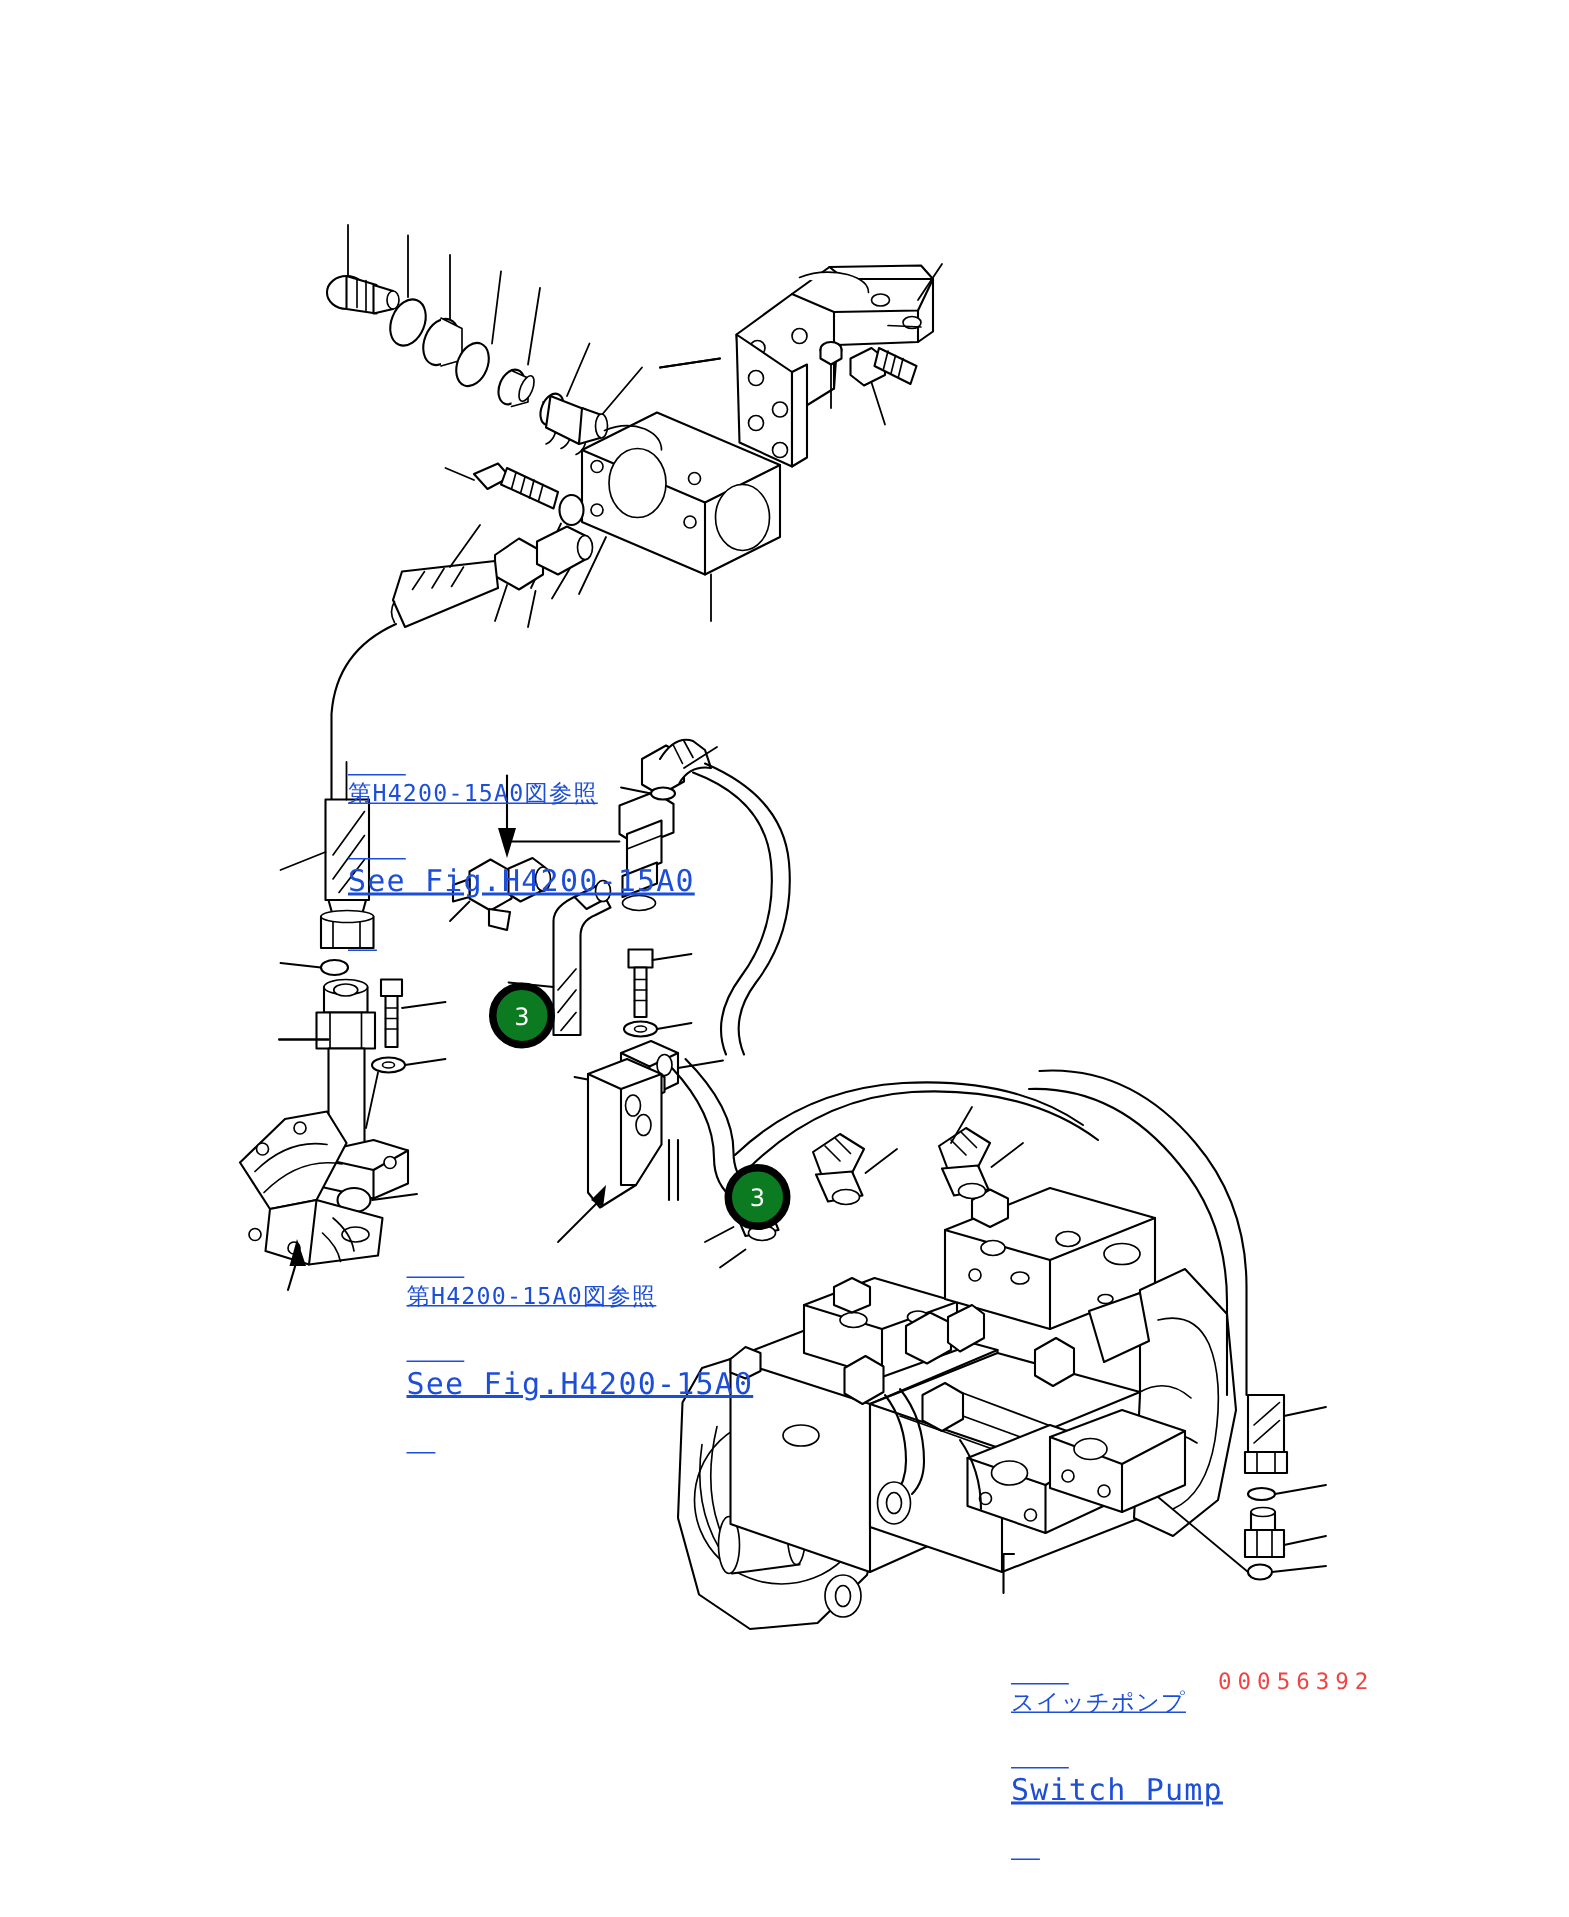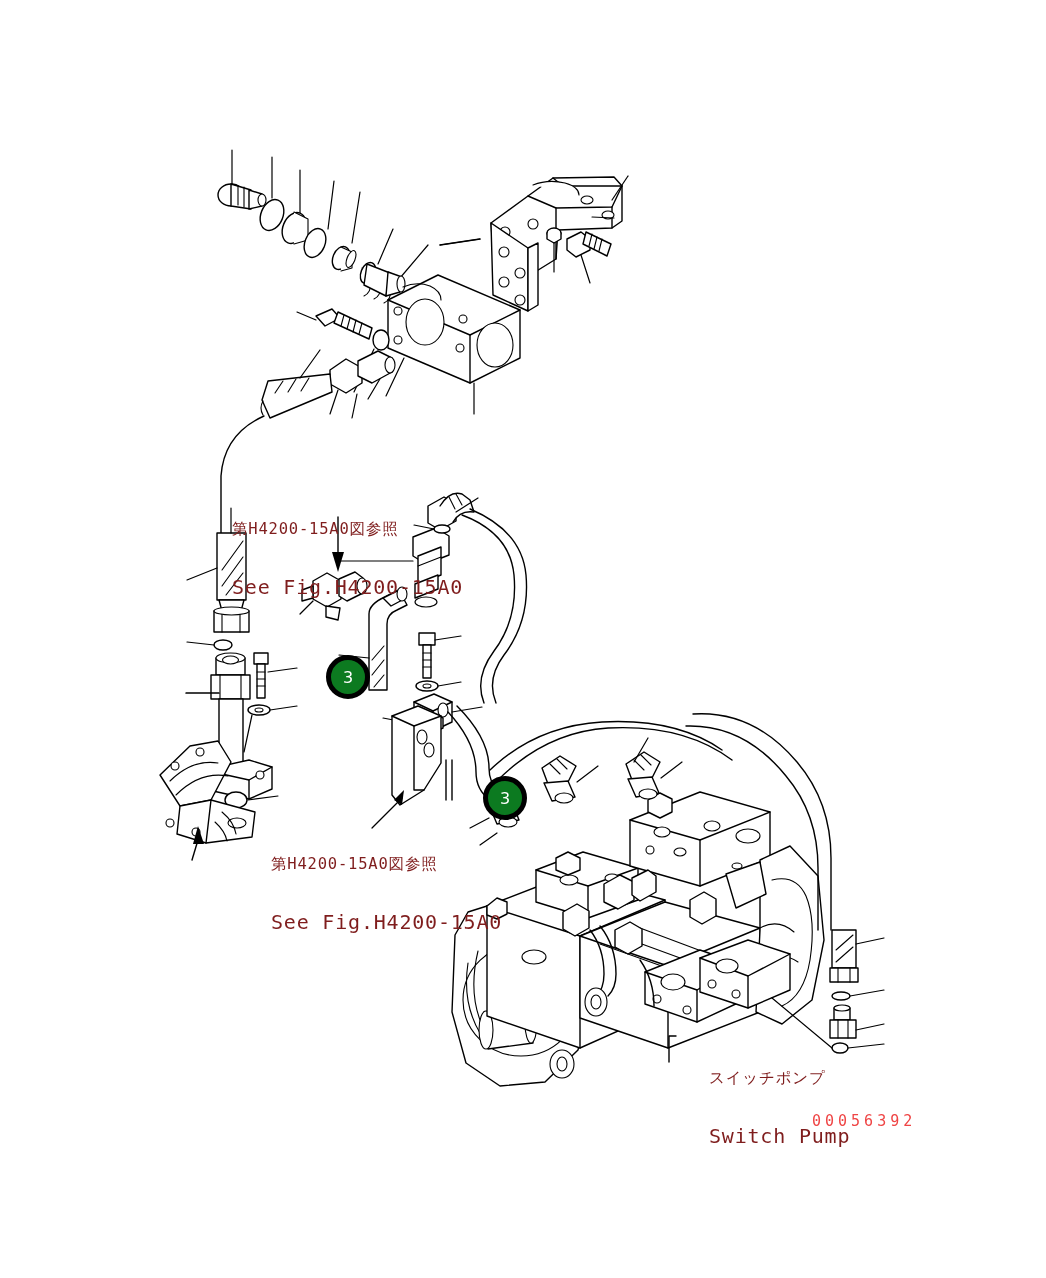--- a/index.html
+++ b/index.html
@@ -24,25 +24,26 @@
   svg.canvas {
     position: absolute;
     left: 0; top: 0;
     width: 1046px;
     height: 1278px;
     display: block;
   }
   .ref-label {
     position: absolute;
     white-space: pre;
-    color: #7f1d1d;
+    color: #1d4ed8;
     line-height: 1.22;
     font-family: "DejaVu Sans Mono", "Liberation Mono", monospace;
     font-size: 15px;
     letter-spacing: 0.6px;
+    text-decoration: underline;
   }
   .ref-label .jp {
     display: block;
     font-size: 15.5px;
     letter-spacing: 0.8px;
   }
   .ref-label .en {
     display: block;
     font-size: 20px;
     letter-spacing: 0.8px;
@@ -544,21 +545,21 @@
     <span class="jp">第H4200-15A0図参照</span>
     <span class="en">See Fig.H4200-15A0</span>
   </div>
 
   <div class="ref-label" style="left:271px; top:818px;">
     <span class="jp">第H4200-15A0図参照</span>
     <span class="en">See Fig.H4200-15A0</span>
   </div>
 
 
-  <div class="ref-label" style="left:674px; top:1032px;margin-left:35px;">
+  <div class="ref-label" style="left:674px; top:1089px;">
     <span class="jp">スイッチポンプ</span>
     <span class="en">Switch Pump</span>
   </div>
 
   <div class="drawing-no" style="left:812px; top:1112px;">00056392</div>
 
   <div class="callout" style="left:326px; top:655px; width:44px; height:44px; background:#0c7a20; border:5px solid #000000; font-size:16px;">
     <span>3</span>
   </div>
 

